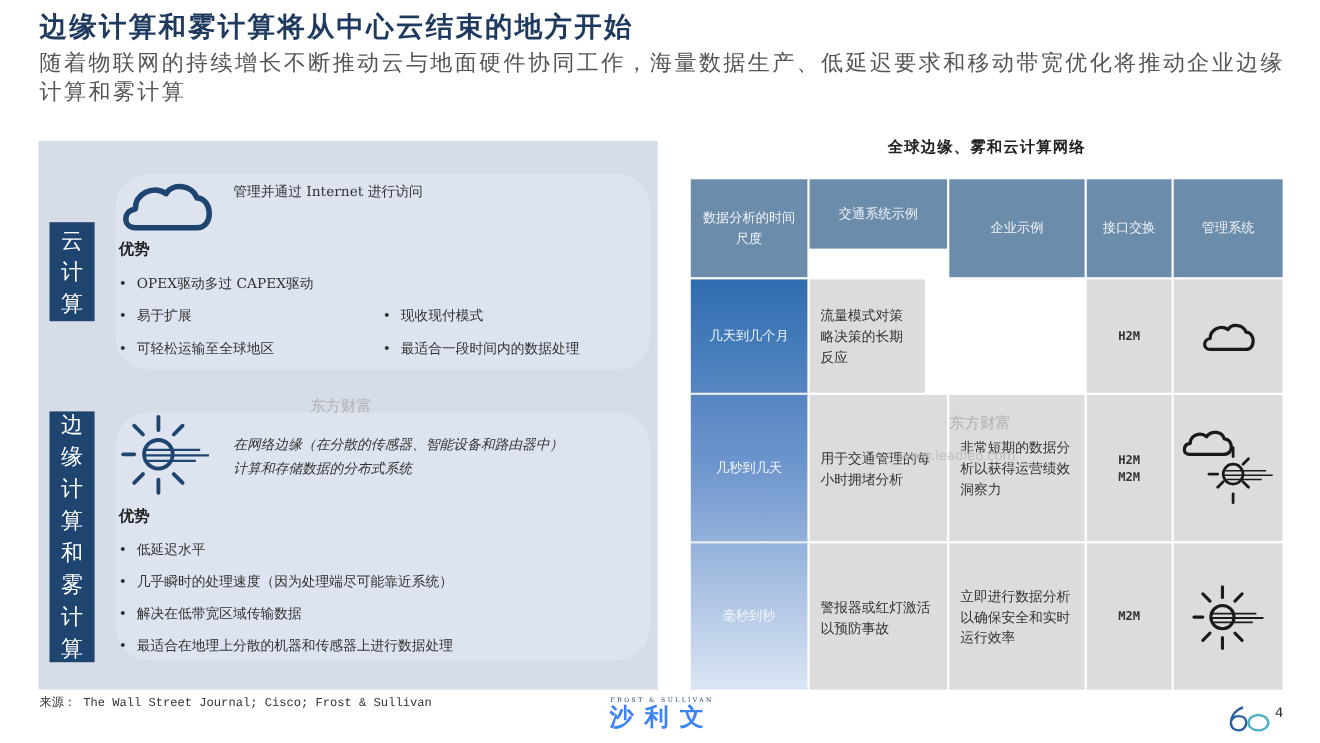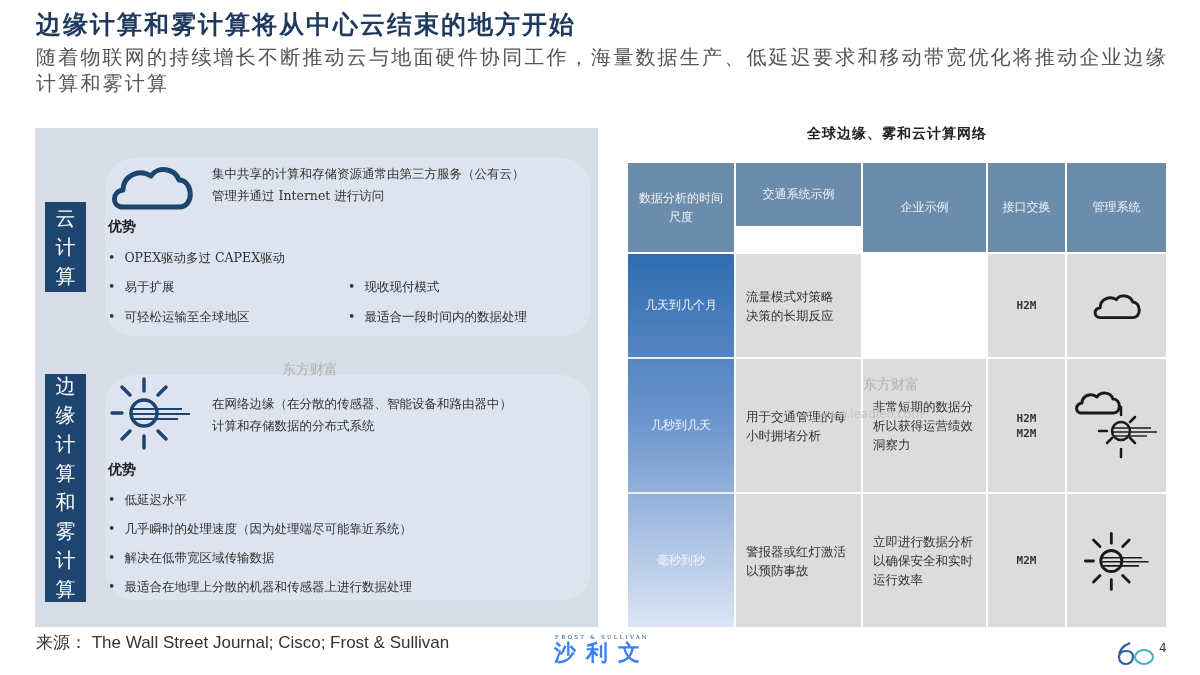--- a/index.html
+++ b/index.html
@@ -22,21 +22,21 @@
   .bullet::before{content:"•";margin-right:9px;}
   .watermark{position:absolute;font-family:"DejaVu Sans",sans-serif;color:#b0b0b0;font-size:14px;}
   .table-title{position:absolute;left:628px;top:125px;width:538px;text-align:center;font-size:14px;font-weight:bold;color:#222;letter-spacing:1px;}
   .tbl{position:absolute;left:628px;top:163px;width:538px;height:464px;}
   .cell{position:absolute;box-sizing:border-box;display:flex;align-items:center;font-size:12.5px;line-height:19px;}
   .hdr{background:#6c8cab;color:#f0f3f7;justify-content:center;text-align:center;font-size:12px;}
   .body{background:#dcdcdc;color:#333;padding-left:10px;}
   .center{justify-content:center;text-align:center;padding-left:0;}
   .ts{color:#f3f6fa;justify-content:center;font-size:12px;}
   .code{font-family:"DejaVu Sans Mono",monospace;font-size:11px;font-weight:bold;line-height:15px;}
-  .source{position:absolute;left:36px;top:631px;font-size:17px;color:#333;font-family:Liberation Sans, sans-serif;}
+  .source{position:absolute;left:36px;top:631px;font-size:11px;color:#333;font-family:Liberation Mono, monospace;}
   .logo{position:absolute;left:537px;top:634px;width:130px;text-align:center;}
   .logo-small{font-size:5.5px;letter-spacing:2.2px;color:#1e4470;}
   .logo-big{font-size:22px;font-weight:bold;color:#3b82f6;letter-spacing:10px;font-family:"DejaVu Sans",sans-serif;line-height:26px;}
   .page{position:absolute;left:1159px;top:641px;font-size:12px;color:#333;font-family:"DejaVu Sans",sans-serif;}
 </style>
 </head>
 <body>
 
 <div class="title">边缘计算和雾计算将从中心云结束的地方开始</div>
 <div class="subtitle">随着物联网的持续增长不断推动云与地面硬件协同工作，海量数据生产、低延迟要求和移动带宽优化将推动企业边缘计算和雾计算</div>
@@ -48,21 +48,20 @@
   <div class="vlabel cloud">
     <span>云</span>
     <span>计</span>
     <span>算</span>
   </div>
 
   <svg style="position:absolute;left:74px;top:34px;" width="86" height="50" viewBox="0 0 86 50">
     <path d="M14 45 C3 45 2 30 14 28 C14 14 30 6 42 14 C48 4 66 6 70 18 C84 18 86 45 70 45 Z" fill="none" stroke="#1e4470" stroke-width="5" stroke-linejoin="round"></path>
   </svg>
   <div class="desc" style="left:177px;top:35px;">
-    <div>集中共享的计算和存储资源通常由第三方服务（公有云）</div>
     <div>管理并通过 Internet 进行访问</div>
   </div>
   <div class="adv" style="left:73px;top:90px;">优势</div>
   <div class="bullet" style="left:73px;top:122px;">OPEX驱动多过 CAPEX驱动</div>
   <div class="bullet" style="left:73px;top:151px;">易于扩展</div>
   <div class="bullet" style="left:313px;top:151px;">现收现付模式</div>
   <div class="bullet" style="left:73px;top:181px;">可轻松运输至全球地区</div>
   <div class="bullet" style="left:313px;top:181px;">最适合一段时间内的数据处理</div>
 
   <div class="watermark" style="left:247px;top:233px;">东方财富</div>
@@ -88,21 +87,21 @@
       <line x1="58" y1="63" x2="50" y2="55"></line>
       <line x1="4" y1="37" x2="14" y2="37"></line>
       <circle cx="36" cy="37" r="13"></circle>
     </g>
     <g stroke="#1e4470" stroke-width="2" fill="none">
       <line x1="24" y1="33" x2="74" y2="33"></line>
       <line x1="22" y1="38" x2="82" y2="38"></line>
       <line x1="26" y1="43" x2="70" y2="43"></line>
     </g>
   </svg>
-  <div class="desc" style="left:177px;top:265px;">
+  <div class="desc" style="left:177px;top:265px;font-style:italic;">
     <div>在网络边缘（在分散的传感器、智能设备和路由器中）</div>
     <div>计算和存储数据的分布式系统</div>
   </div>
   <div class="adv" style="left:73px;top:333px;">优势</div>
   <div class="bullet" style="left:73px;top:364px;">低延迟水平</div>
   <div class="bullet" style="left:73px;top:393px;">几乎瞬时的处理速度（因为处理端尽可能靠近系统）</div>
   <div class="bullet" style="left:73px;top:422px;">解决在低带宽区域传输数据</div>
   <div class="bullet" style="left:73px;top:451px;">最适合在地理上分散的机器和传感器上进行数据处理</div>
 </div>
 
@@ -114,21 +113,21 @@
   <div class="cell hdr" style="left:108px;top:0;width:125px;height:63px;">交通系统示例</div>
   <div class="cell hdr" style="left:235px;top:0;width:123px;height:89px;">企业示例</div>
   <div class="cell hdr" style="left:360px;top:0;width:77px;height:89px;">接口交换</div>
   <div class="cell hdr" style="left:439px;top:0;width:99px;height:89px;">管理系统</div>
 
   <div style="position:absolute;left:0;top:91px;width:106px;height:373px;background:linear-gradient(#2f6db0,#6d95cd 45%,#dbe5f4);"></div>
   <div style="position:absolute;left:0;top:194px;width:106px;height:2px;background:#e8eef6;"></div>
   <div style="position:absolute;left:0;top:329px;width:106px;height:2px;background:#e8eef6;"></div>
 
   <div class="cell ts" style="left:0;top:91px;width:106px;height:103px;">几天到几个月</div>
-  <div class="cell body" style="left:108px;top:91px;width:125px;height:103px;padding-right:16px;">流量模式对策略决策的长期反应</div>
+  <div class="cell body" style="left:108px;top:91px;width:105px;height:103px;padding-right:16px;">流量模式对策略决策的长期反应</div>
   <div class="cell body center code" style="left:360px;top:91px;width:77px;height:103px;flex-direction:column;">
     <span>H2M</span>
   </div>
   <div class="cell body center" style="left:439px;top:91px;width:99px;height:103px;">
     <svg width="50" height="30" viewBox="0 0 86 50">
       <path d="M14 45 C3 45 2 30 14 28 C14 14 30 6 42 14 C48 4 66 6 70 18 C84 18 86 45 70 45 Z" fill="none" stroke="#1a1a1a" stroke-width="5" stroke-linejoin="round"></path>
     </svg>
   </div>
 
   <div class="cell ts" style="left:0;top:196px;width:106px;height:133px;">几秒到几天</div>

